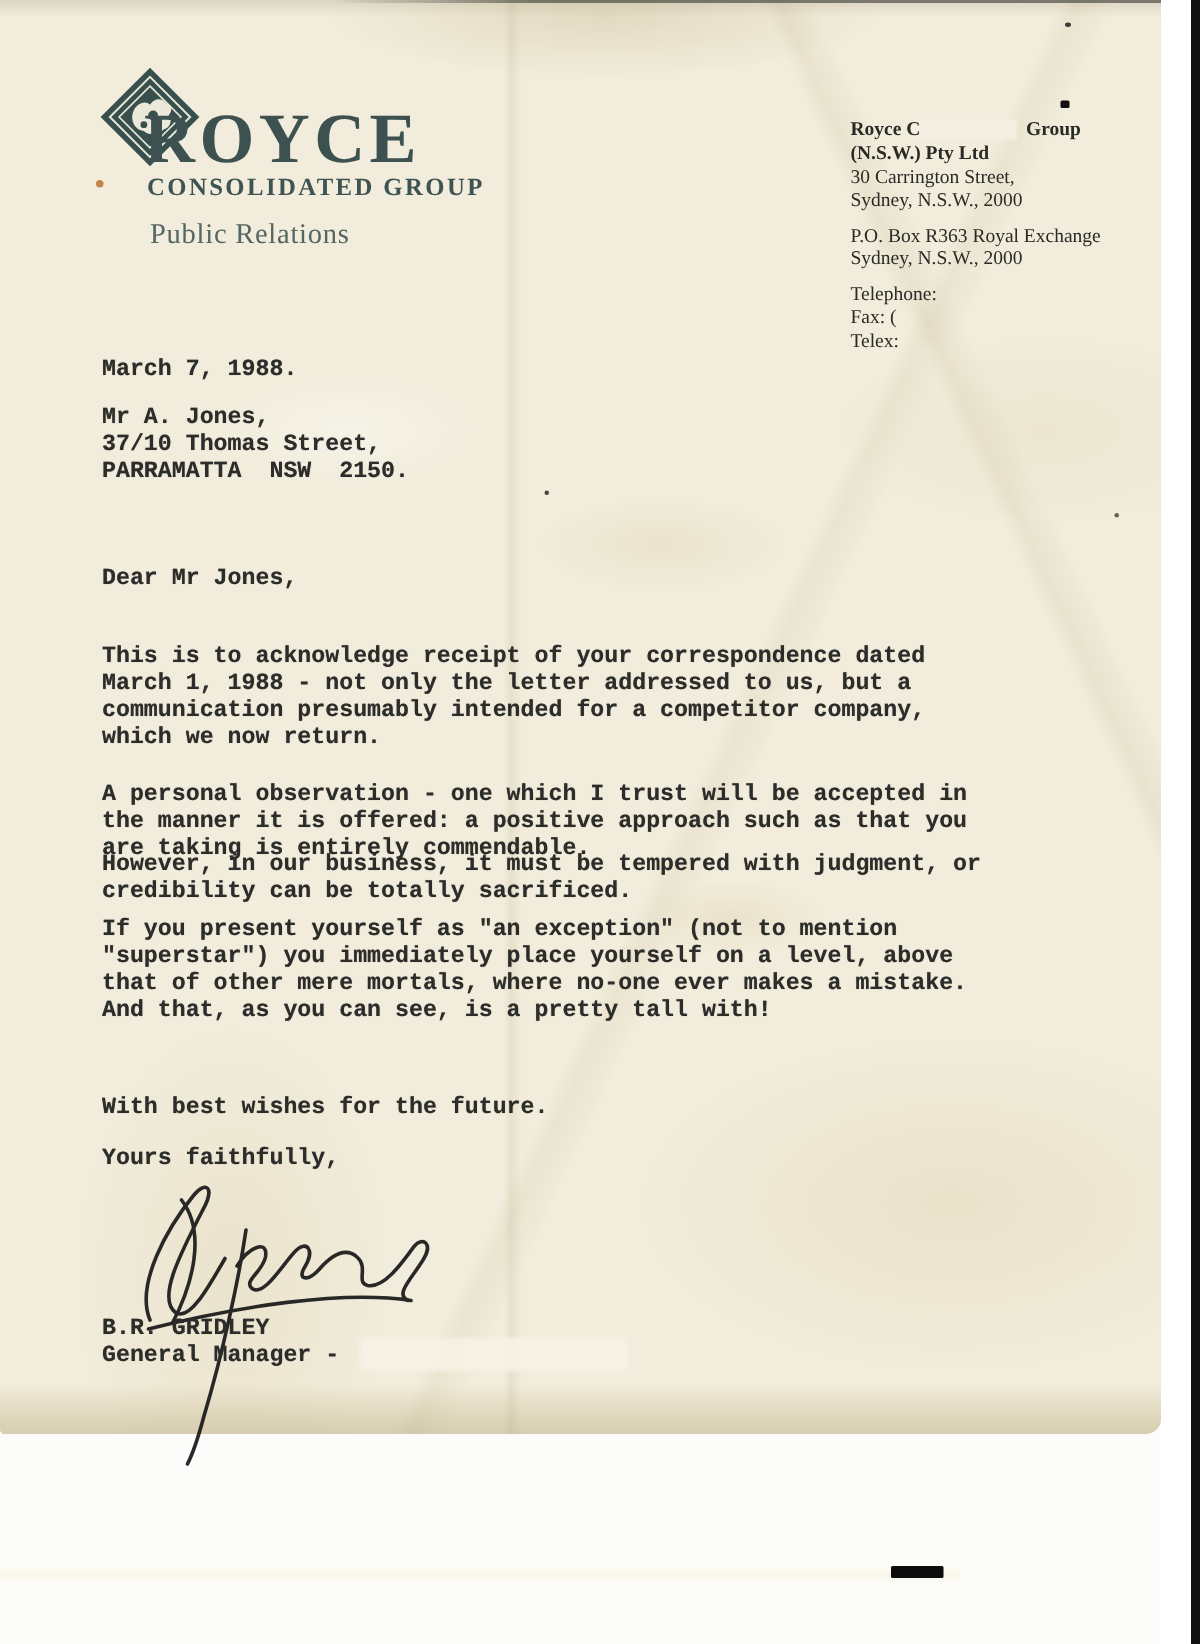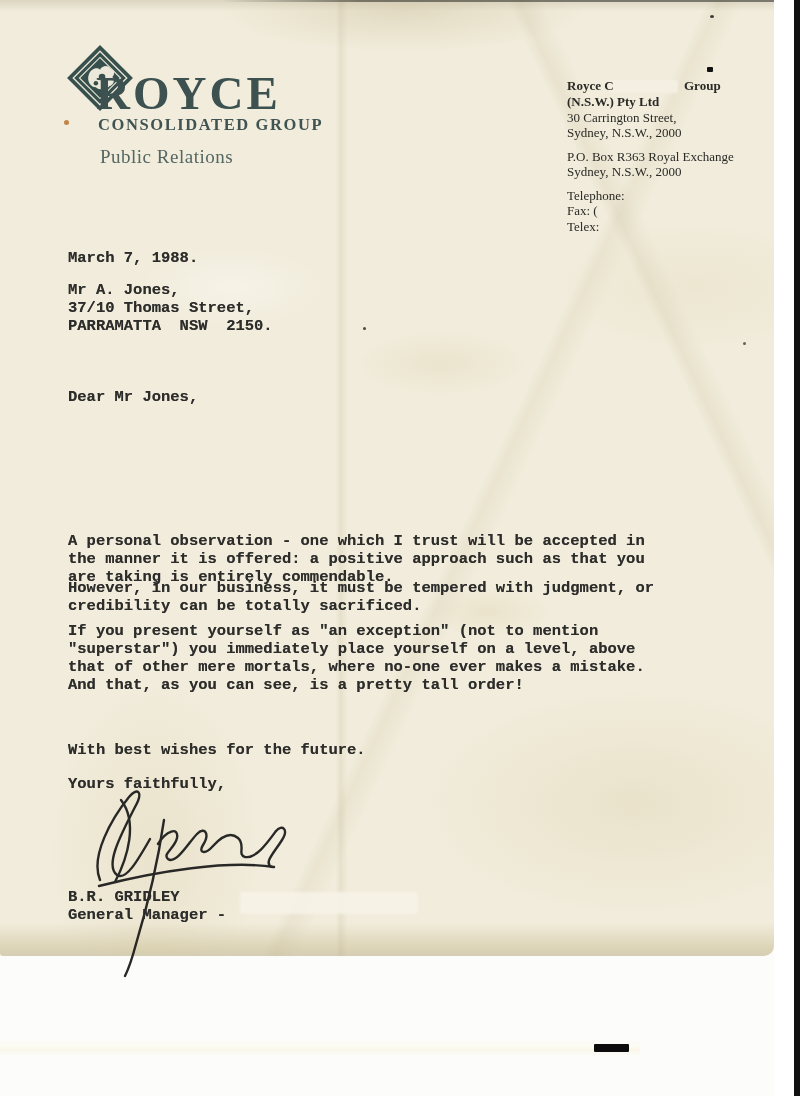--- a/index.html
+++ b/index.html
@@ -59,21 +59,20 @@
   .erase-smear{position:absolute;left:608px;top:80px;width:70px;height:13px;
     background:rgba(244,240,226,.9);filter:blur(1px);}
 
   
   .tw{
     position:absolute;left:68px;
     font-family:"Liberation Mono","DejaVu Sans Mono",monospace;
     font-size:15.5px;line-height:18px;font-weight:600;
     color:#2c2c2a;white-space:pre-wrap;
     text-shadow:0 0 .5px rgba(44,44,42,.6);
-    margin-top:12px;
   }
   .date-line{top:237px;}
   .recipient{top:269px;}
   .salutation{top:376px;}
   .p1{top:428px;}
   .p2{top:520px;}
   .p3{top:567px;}
   .p4{top:610px;}
   .p5{top:694px;}
   .p6{top:729px;}
@@ -136,29 +135,33 @@
     <div>Telephone:</div>
     <div>Fax: (</div>
     <div>Telex:</div>
   </div>
 
   <div class="tw date-line">March 7, 1988.</div>
   <div class="tw recipient">Mr A. Jones,
 37/10 Thomas Street,
 PARRAMATTA  NSW  2150.</div>
   <div class="tw salutation">Dear Mr Jones,</div>
+  <div class="tw p1">This is to acknowledge receipt of your correspondence dated
+March 1, 1988 - not only the letter addressed to us, but a
+communication presumably intended for a competitor company,
+which we now return.</div>
   <div class="tw p2">A personal observation - one which I trust will be accepted in
 the manner it is offered: a positive approach such as that you
 are taking is entirely commendable.</div>
   <div class="tw p3">However, in our business, it must be tempered with judgment, or
 credibility can be totally sacrificed.</div>
   <div class="tw p4">If you present yourself as "an exception" (not to mention
 "superstar") you immediately place yourself on a level, above
 that of other mere mortals, where no-one ever makes a mistake.
-And that, as you can see, is a pretty tall order!</div>
+And that, as you can see, is a pretty tall with!</div>
   <div class="tw p6">With best wishes for the future.</div>
   <div class="tw valediction">Yours faithfully,</div>
 
   <div class="signature">
     <svg width="250" height="200" viewBox="0 0 250 200">
       <g fill="none" stroke="#181818" stroke-width="2.4" stroke-linecap="round" opacity="0.92">
         <path d="M34,98 C24,74 46,36 63,15 C71,5 78,9 69,25 C53,56 39,84 51,93 C60,99 72,78 84,57"></path>
         <path d="M55,18 C72,40 62,75 49,100"></path>
         <path d="M92,62 C100,49 113,44 111,56 C109,66 96,72 102,77 C110,83 123,60 131,52 C139,44 144,52 137,63 C132,71 139,73 147,64 C155,55 164,49 172,56 C180,63 171,73 179,75 C190,77 202,60 210,49 C216,42 223,47 216,58 C208,71 197,81 206,85"></path>
         <path d="M33,104 C92,89 162,78 208,85"></path>

